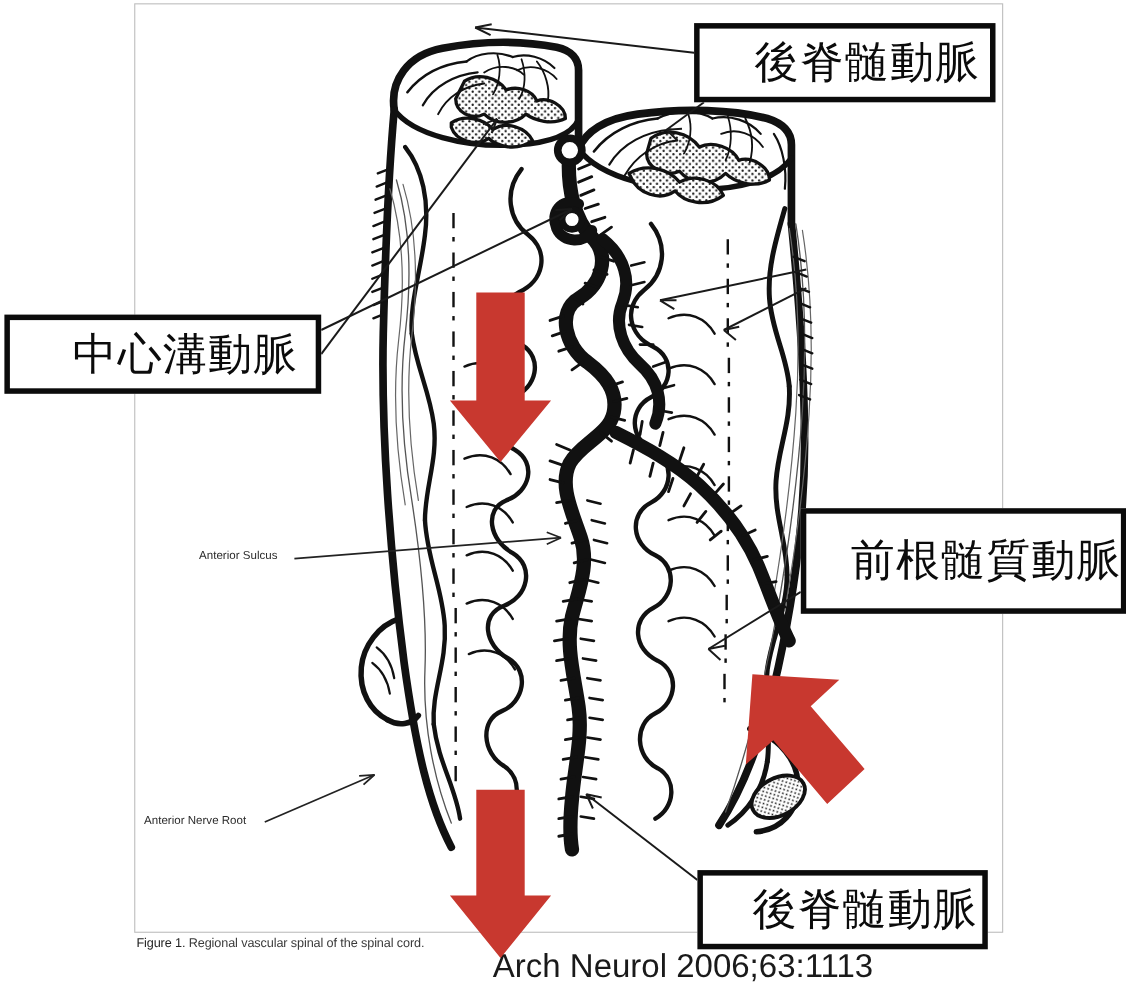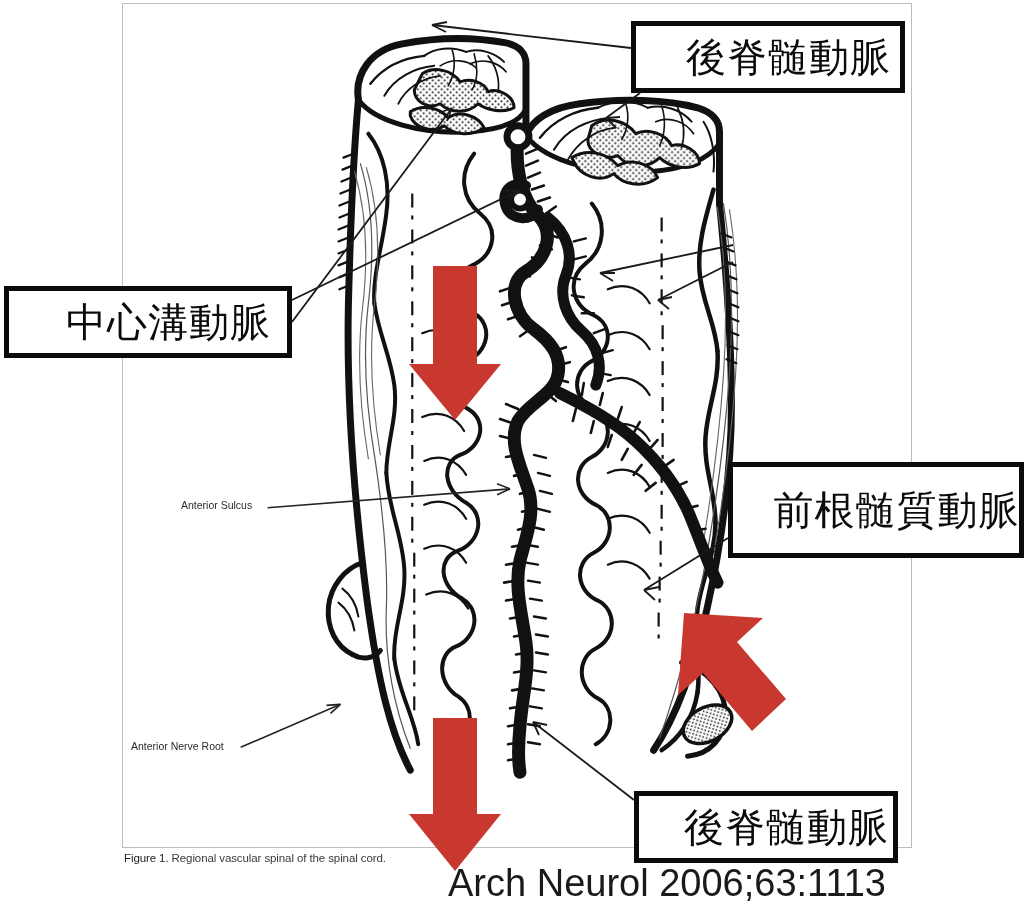--- a/index.html
+++ b/index.html
@@ -54,21 +54,21 @@
     font-weight: normal;
     color: #222;
   }
 
   
   #citation {
     position: absolute;
     left: 448px;
     top: 862px;
     font-family: "Liberation Sans", sans-serif;
-    font-size: 38px;
+    font-size: 30px;
     color: #1a1a1a;
     white-space: nowrap;
   }
 
   
   .callout {
     position: absolute;
     background: #ffffff;
     border: 5px solid #0b0b0b;
     box-sizing: border-box;

